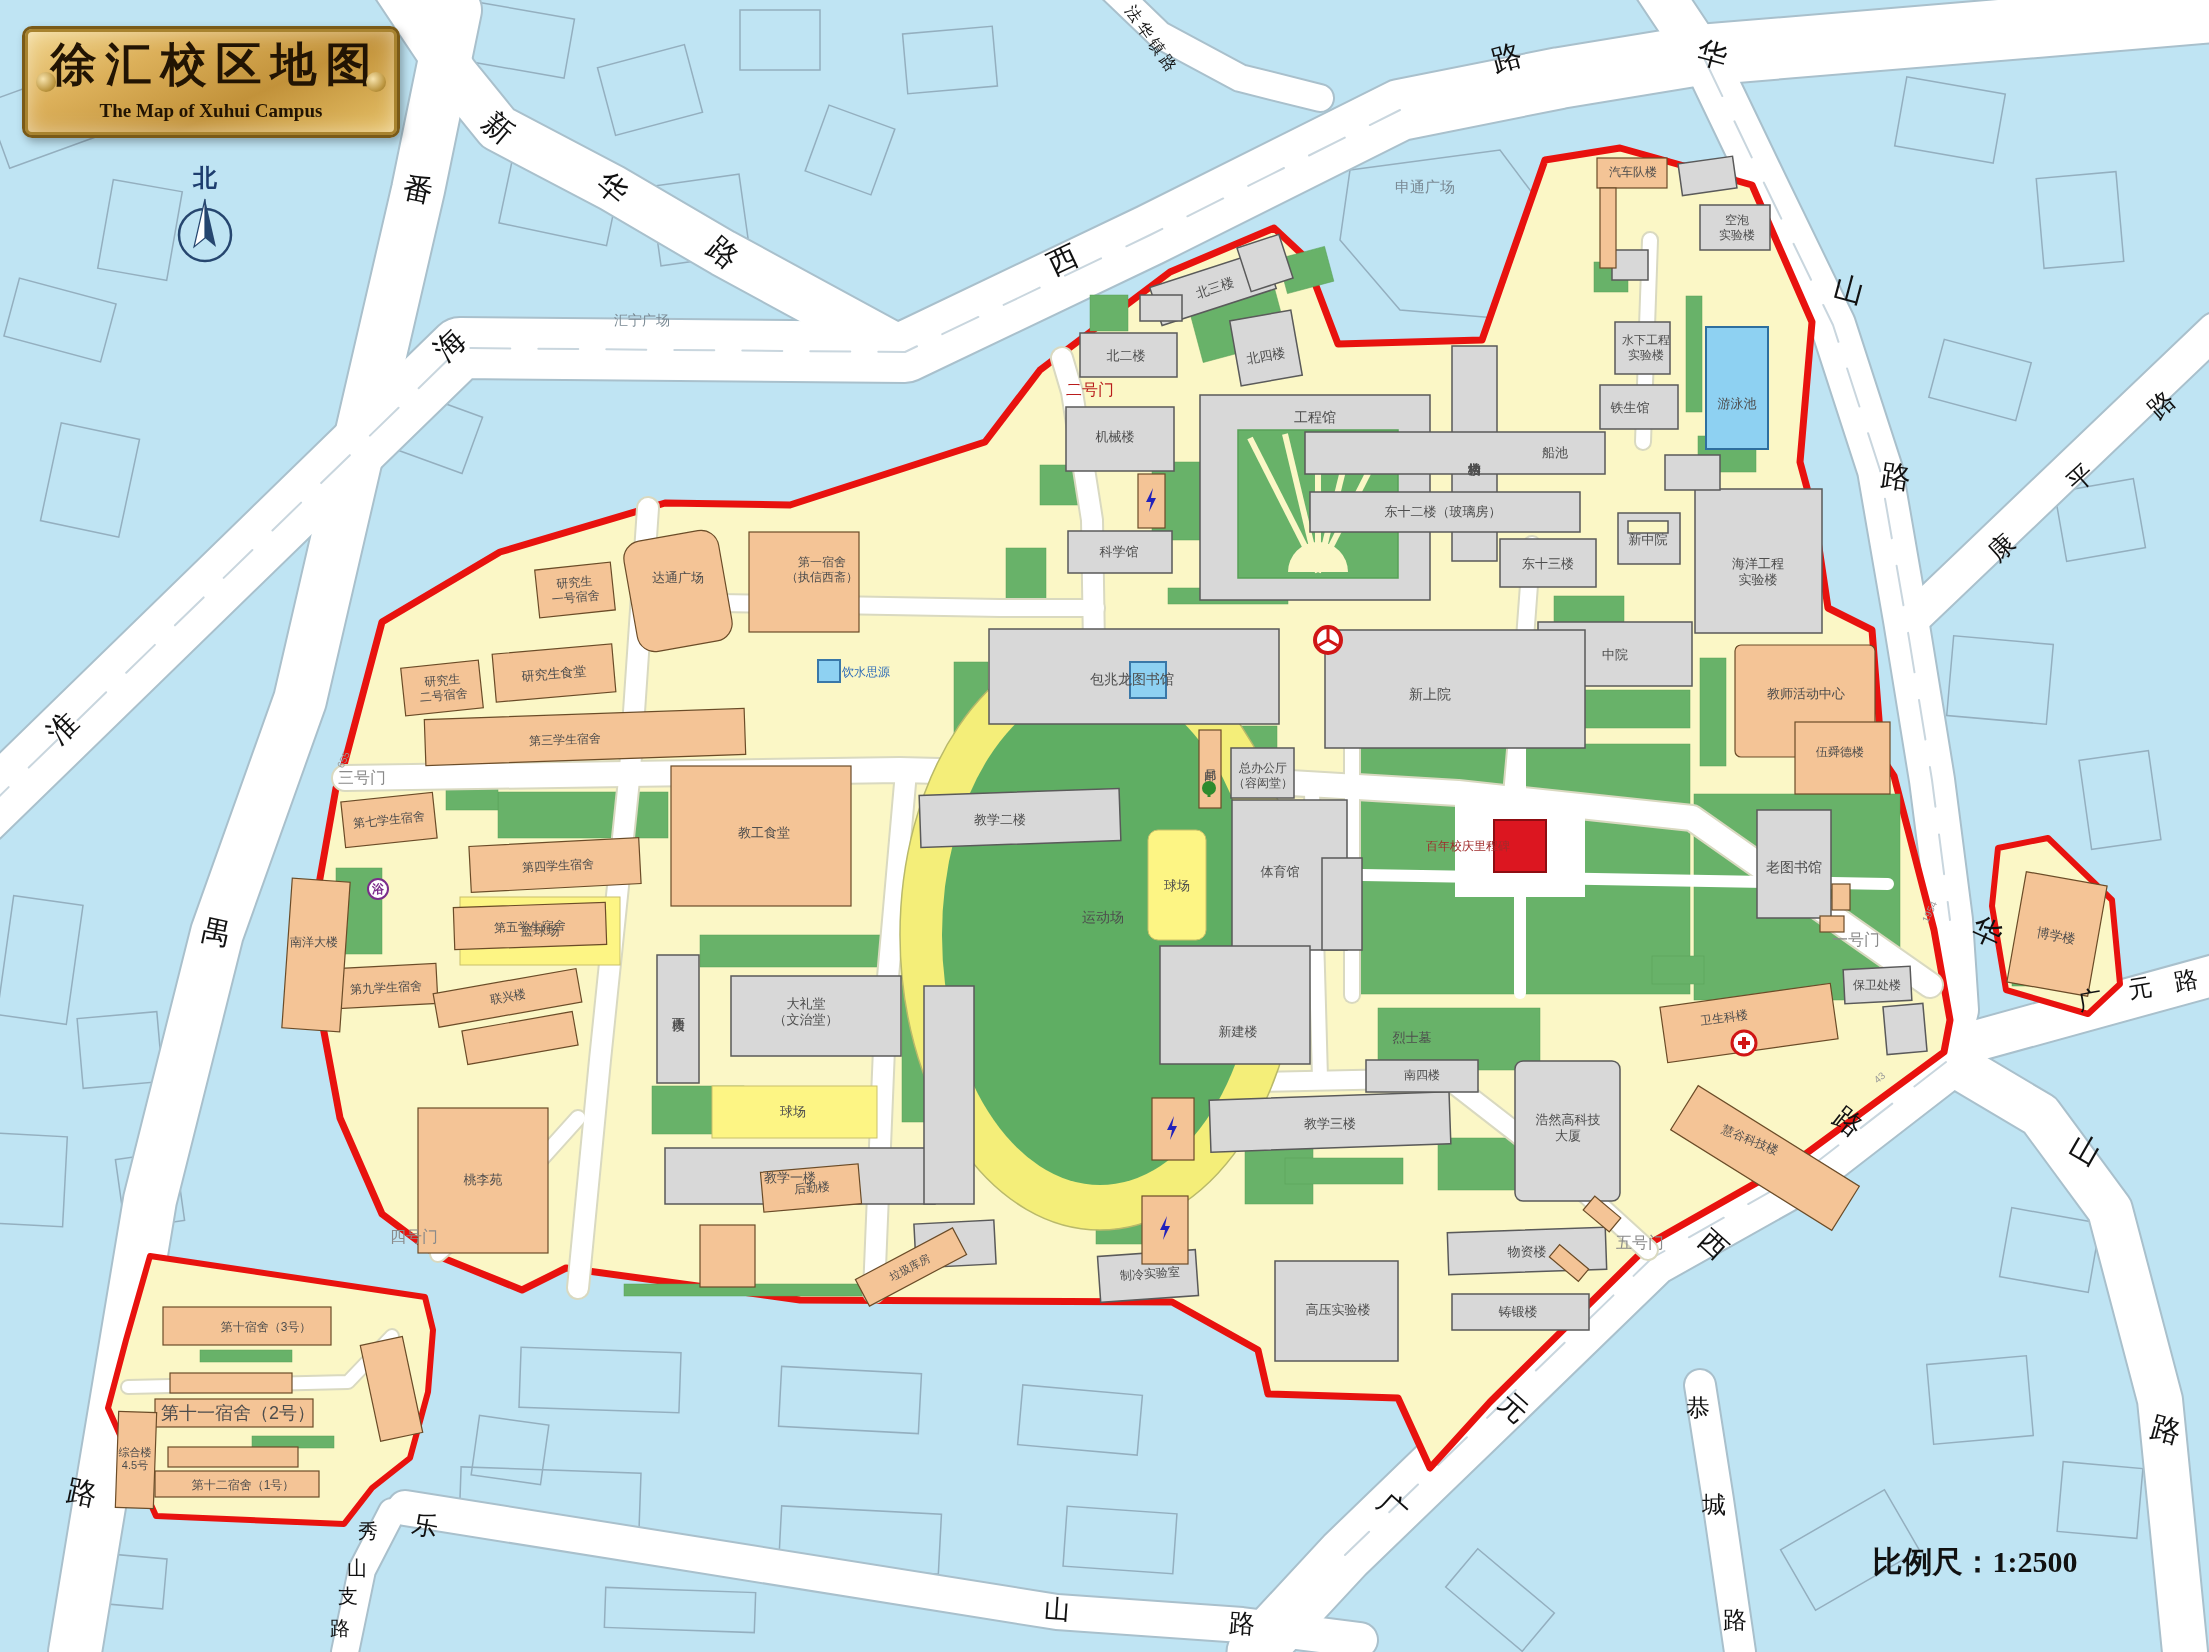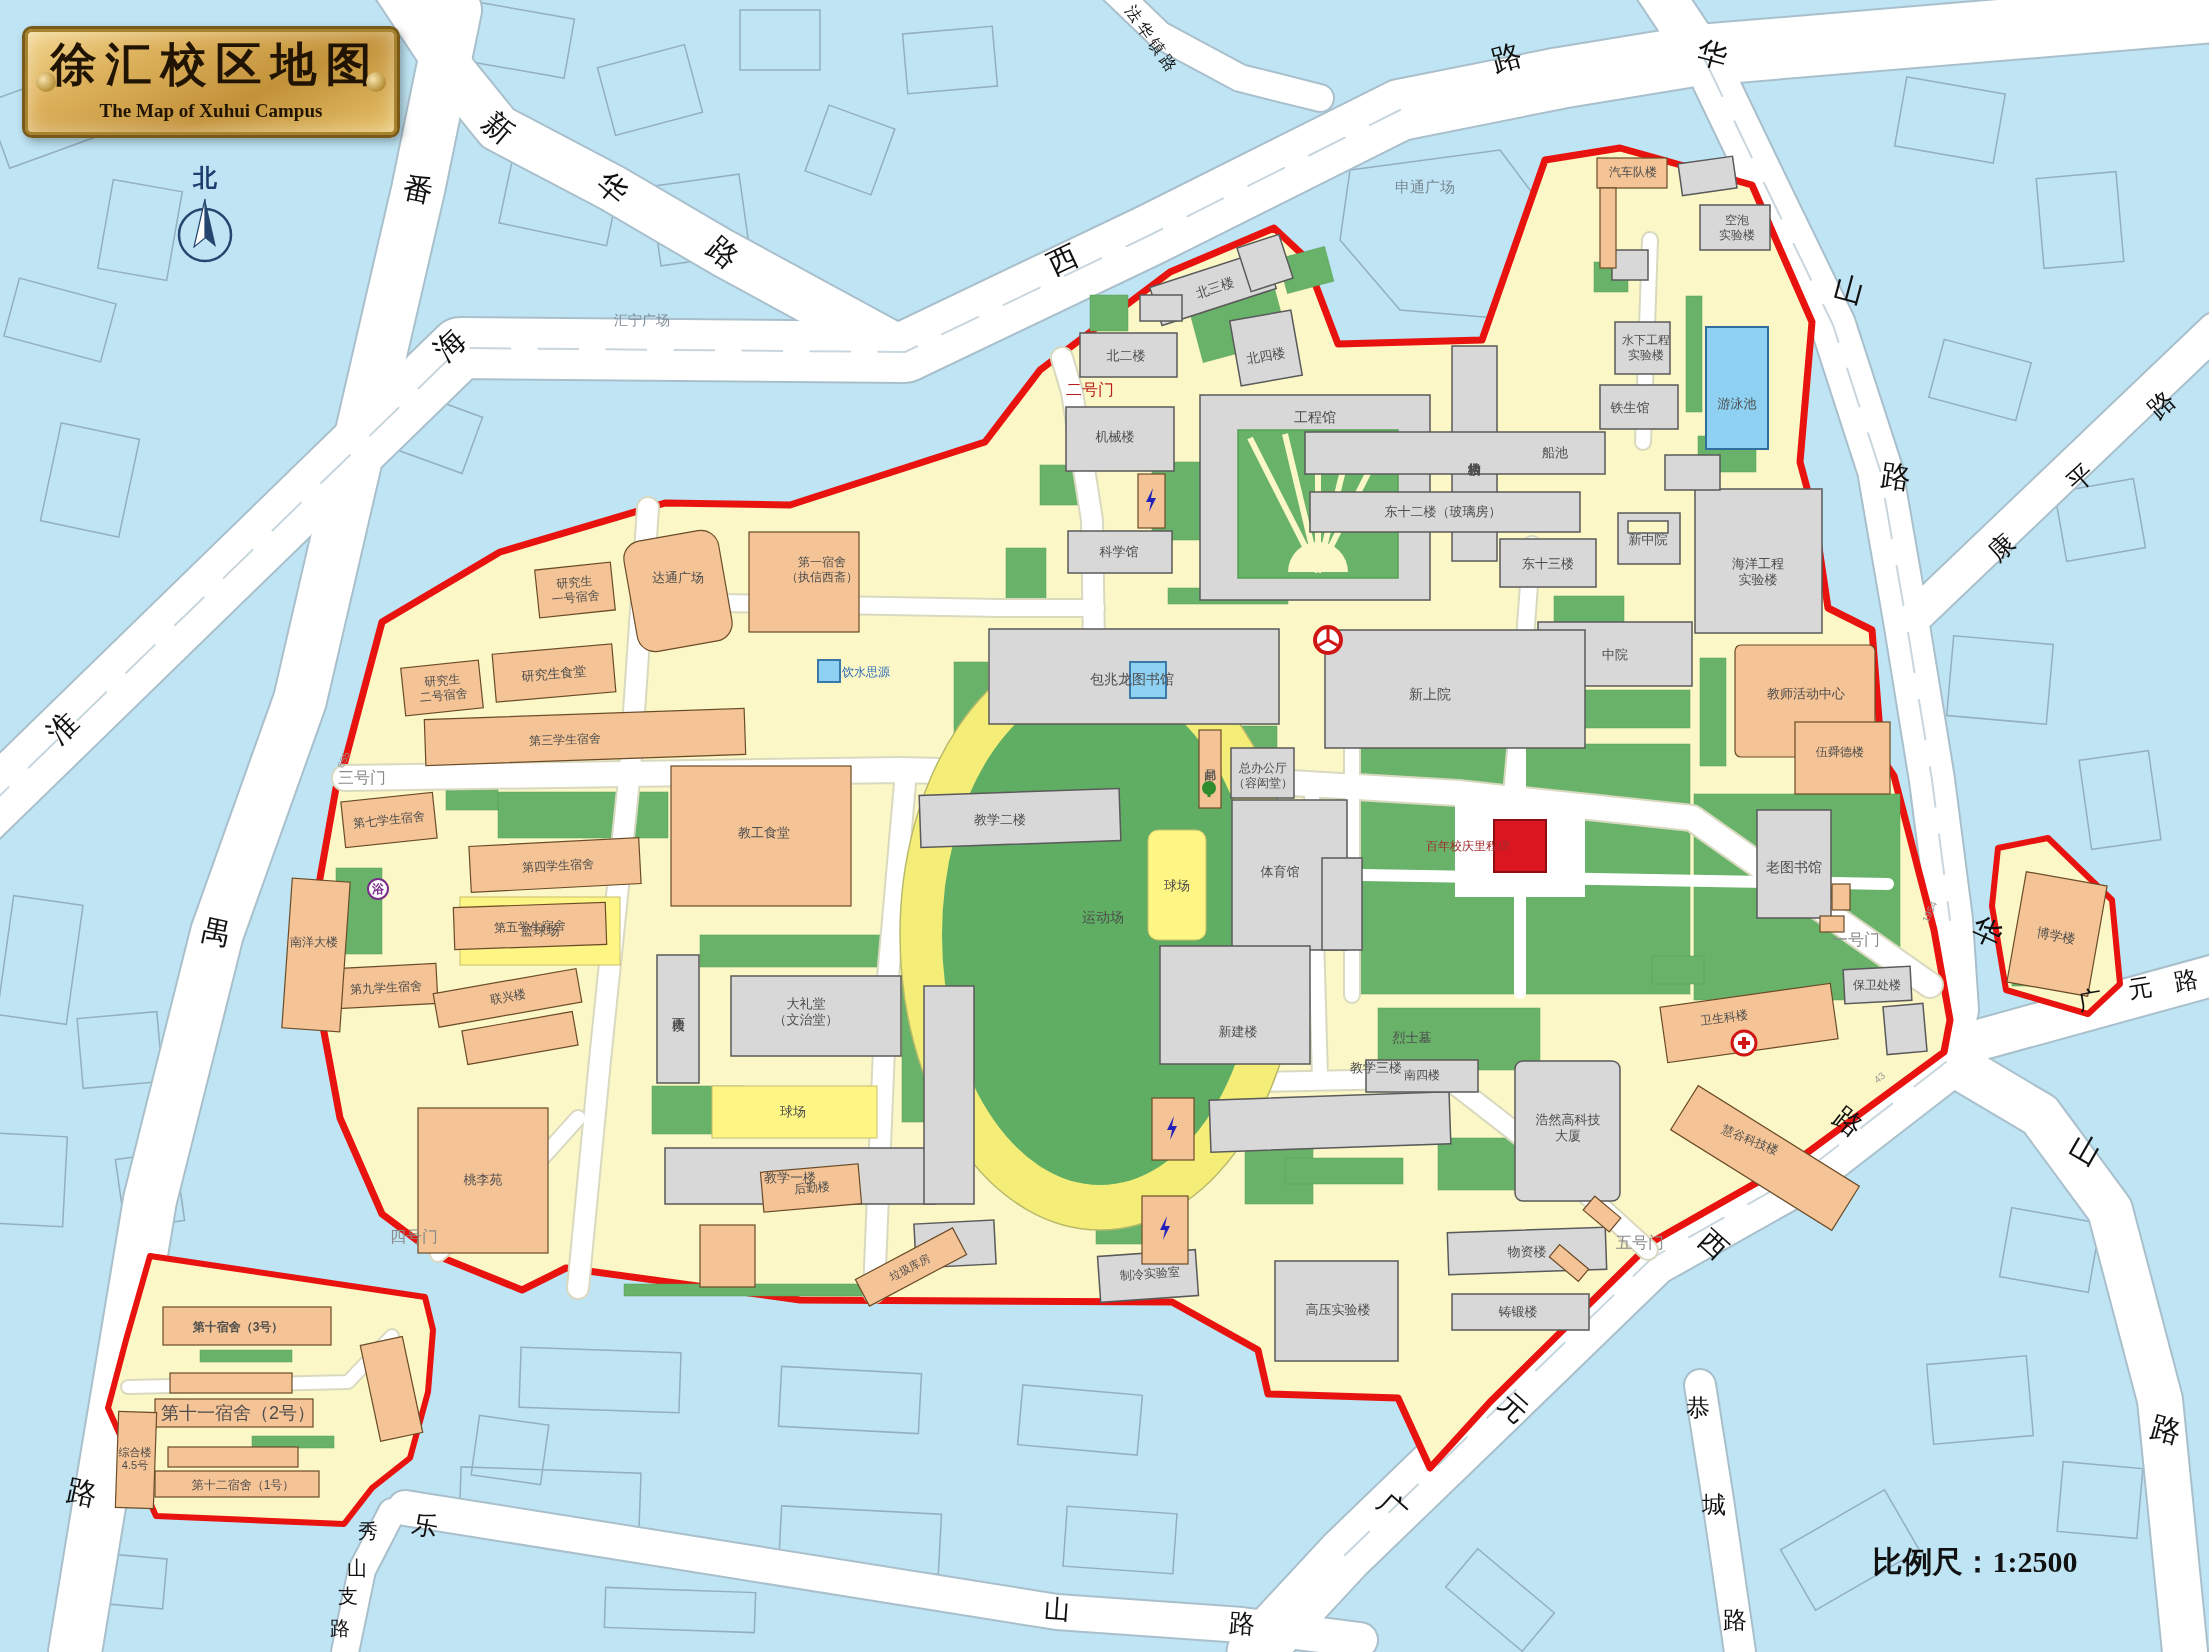--- a/index.html
+++ b/index.html
@@ -405,21 +405,21 @@
       <div class="map-label" style="left: 1000px; top: 820px; font-size: 13px; transform: translate(-50%, -50%) rotate(0deg);">教学二楼</div>
       <div class="map-label" style="left: 1280px; top: 872px; font-size: 13px; transform: translate(-50%, -50%) rotate(0deg);">体育馆</div>
       <div class="map-label" style="left: 1263px; top: 776px; font-size: 12px; transform: translate(-50%, -50%) rotate(0deg);">总办公厅
 （容闳堂）</div>
       <div class="map-label vertical" style="left: 1210px; top: 760px; font-size: 12px; transform: translate(-50%, -50%) rotate(0deg);">邮局</div>
       <div class="map-label" style="left: 1238px; top: 1032px; font-size: 13px; transform: translate(-50%, -50%) rotate(0deg);">新建楼</div>
       <div class="map-label" style="left: 806px; top: 1012px; font-size: 13px; transform: translate(-50%, -50%) rotate(0deg);">大礼堂
 （文治堂）</div>
       <div class="map-label vertical" style="left: 678px; top: 1008px; font-size: 13px; transform: translate(-50%, -50%) rotate(0deg);">西大楼</div>
       <div class="map-label" style="left: 790px; top: 1178px; font-size: 13px; transform: translate(-50%, -50%) rotate(0deg);">教学一楼</div>
-      <div class="map-label" style="left: 1330px; top: 1068px; font-size: 13px; transform: translate(-50%, -50%) rotate(0deg); margin-left: 46px;">教学三楼</div>
+      <div class="map-label" style="left: 1330px; top: 1124px; font-size: 13px; transform: translate(-50%, -50%) rotate(0deg);">教学三楼</div>
       <div class="map-label" style="left: 1422px; top: 1075px; font-size: 12px; transform: translate(-50%, -50%) rotate(0deg);">南四楼</div>
       <div class="map-label" style="left: 1150px; top: 1274px; font-size: 12px; transform: translate(-50%, -50%) rotate(-4deg);">制冷实验室</div>
       <div class="map-label" style="left: 1338px; top: 1310px; font-size: 13px; transform: translate(-50%, -50%) rotate(0deg);">高压实验楼</div>
       <div class="map-label" style="left: 1527px; top: 1252px; font-size: 13px; transform: translate(-50%, -50%) rotate(0deg);">物资楼</div>
       <div class="map-label" style="left: 1518px; top: 1312px; font-size: 13px; transform: translate(-50%, -50%) rotate(0deg);">铸锻楼</div>
       <div class="map-label" style="left: 1794px; top: 868px; font-size: 14px; transform: translate(-50%, -50%) rotate(0deg);">老图书馆</div>
       <div class="map-label" style="left: 1877px; top: 985px; font-size: 12px; transform: translate(-50%, -50%) rotate(0deg);">保卫处楼</div>
       <div class="map-label" style="left: 1737px; top: 228px; font-size: 12px; transform: translate(-50%, -50%) rotate(0deg);">空泡
 实验楼</div>
       <div class="map-label" style="left: 1646px; top: 348px; font-size: 12px; transform: translate(-50%, -50%) rotate(0deg);">水下工程
@@ -451,21 +451,21 @@
       <div class="map-label" style="left: 314px; top: 942px; font-size: 12px; transform: translate(-50%, -50%) rotate(0deg);">南洋大楼</div>
       <div class="map-label" style="left: 508px; top: 997px; font-size: 12px; transform: translate(-50%, -50%) rotate(-10deg);">联兴楼</div>
       <div class="map-label" style="left: 483px; top: 1180px; font-size: 13px; transform: translate(-50%, -50%) rotate(0deg);">桃李苑</div>
       <div class="map-label" style="left: 764px; top: 833px; font-size: 13px; transform: translate(-50%, -50%) rotate(0deg);">教工食堂</div>
       <div class="map-label" style="left: 812px; top: 1188px; font-size: 12px; transform: translate(-50%, -50%) rotate(-5deg);">后勤楼</div>
       <div class="map-label" style="left: 910px; top: 1268px; font-size: 11px; transform: translate(-50%, -50%) rotate(-28deg);">垃圾库房</div>
       <div class="map-label" style="left: 1806px; top: 694px; font-size: 13px; transform: translate(-50%, -50%) rotate(0deg);">教师活动中心</div>
       <div class="map-label" style="left: 1840px; top: 752px; font-size: 12px; transform: translate(-50%, -50%) rotate(0deg);">伍舜德楼</div>
       <div class="map-label" style="left: 1724px; top: 1018px; font-size: 12px; transform: translate(-50%, -50%) rotate(-8deg);">卫生科楼</div>
       <div class="map-label" style="left: 1750px; top: 1140px; font-size: 12px; transform: translate(-50%, -50%) rotate(22deg);">慧谷科技楼</div>
-      <div class="map-label" style="left: 238px; top: 1327px; font-size: 12px; transform: translate(-50%, -50%) rotate(0deg); font-weight: bold;">第十宿舍（3号）</div>
+      <div class="map-label" style="left: 266px; top: 1327px; font-size: 12px; transform: translate(-50%, -50%) rotate(0deg);">第十宿舍（3号）</div>
       <div class="map-label" style="left: 238px; top: 1414px; font-size: 18px; transform: translate(-50%, -50%) rotate(0deg);">第十一宿舍（2号）</div>
       <div class="map-label" style="left: 243px; top: 1485px; font-size: 12px; transform: translate(-50%, -50%) rotate(0deg);">第十二宿舍（1号）</div>
       <div class="map-label" style="left: 135px; top: 1459px; font-size: 11px; transform: translate(-50%, -50%) rotate(0deg);">综合楼
 4.5号</div>
       <div class="map-label" style="left: 378px; top: 889px; font-size: 12px; color: rgb(123, 45, 139); font-weight: 700; transform: translate(-50%, -50%) rotate(0deg);">浴</div>
     </div>
 
 <div class="plaque">
   <div class="bolt l"></div>
   <div class="plaque-zh">徐汇校区地图</div>

